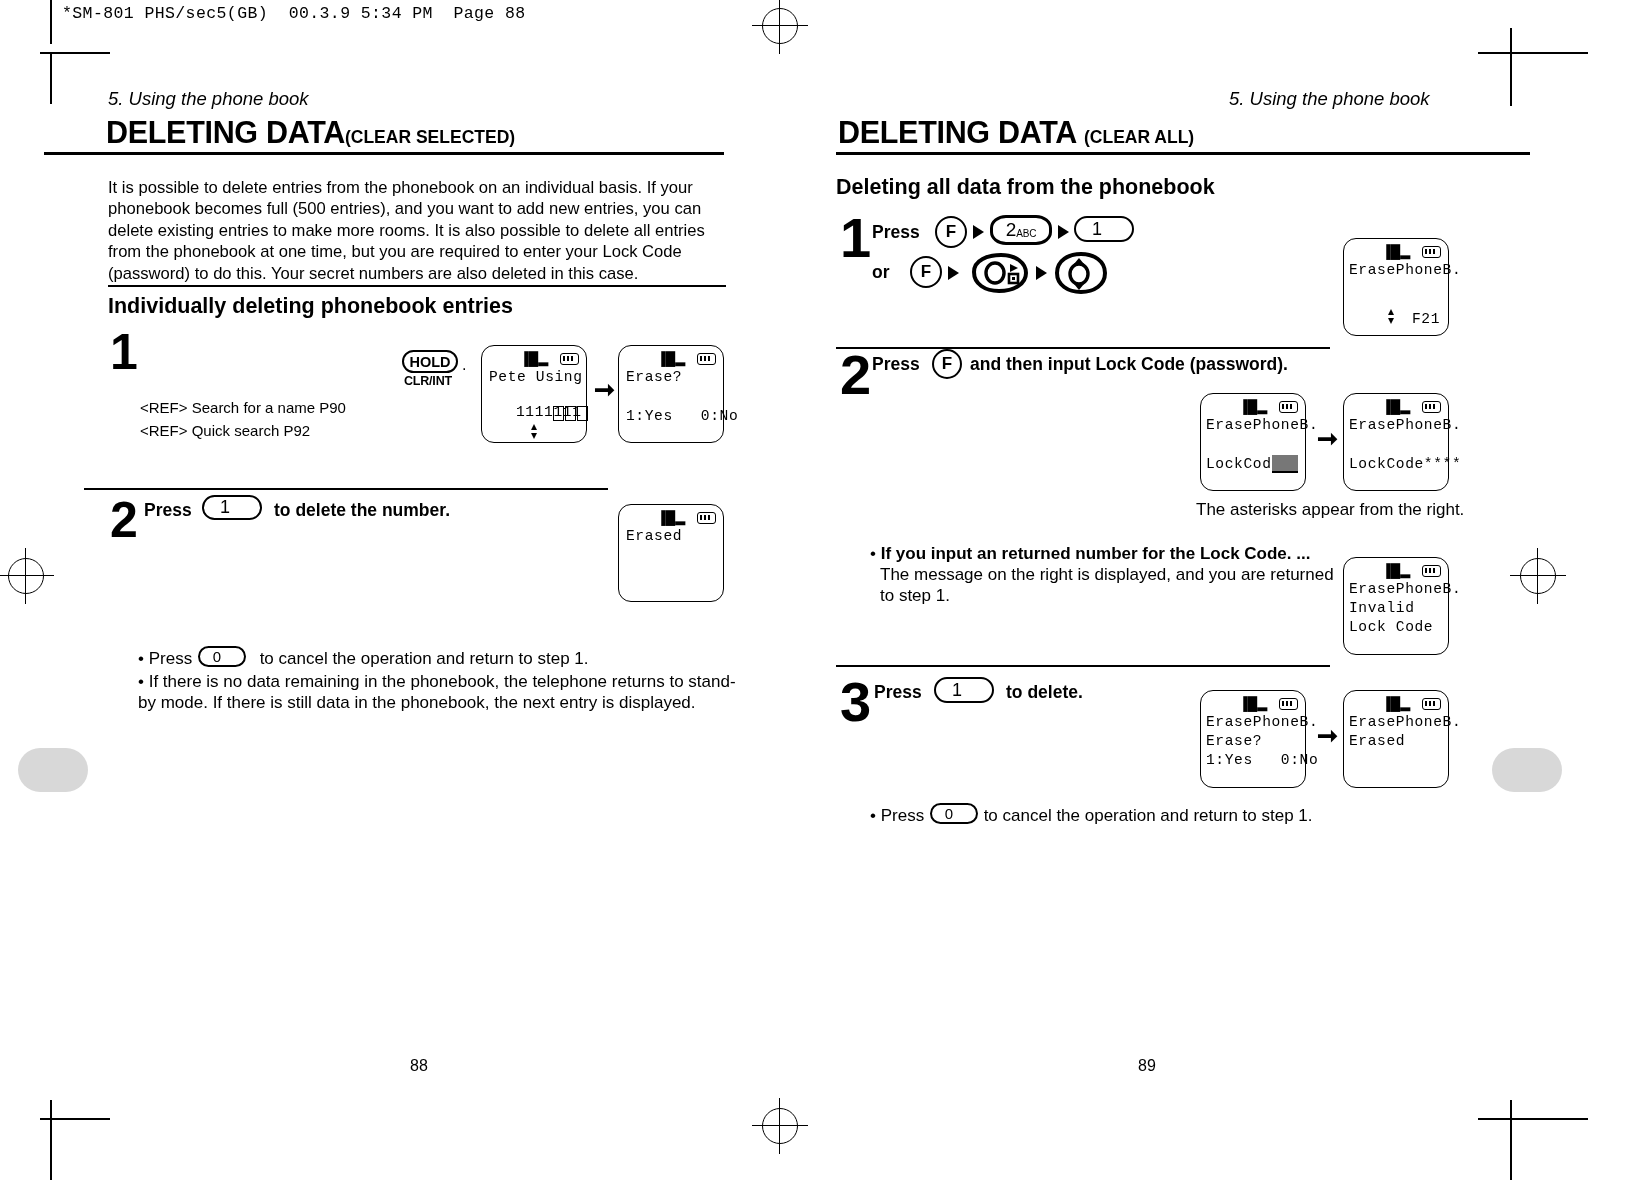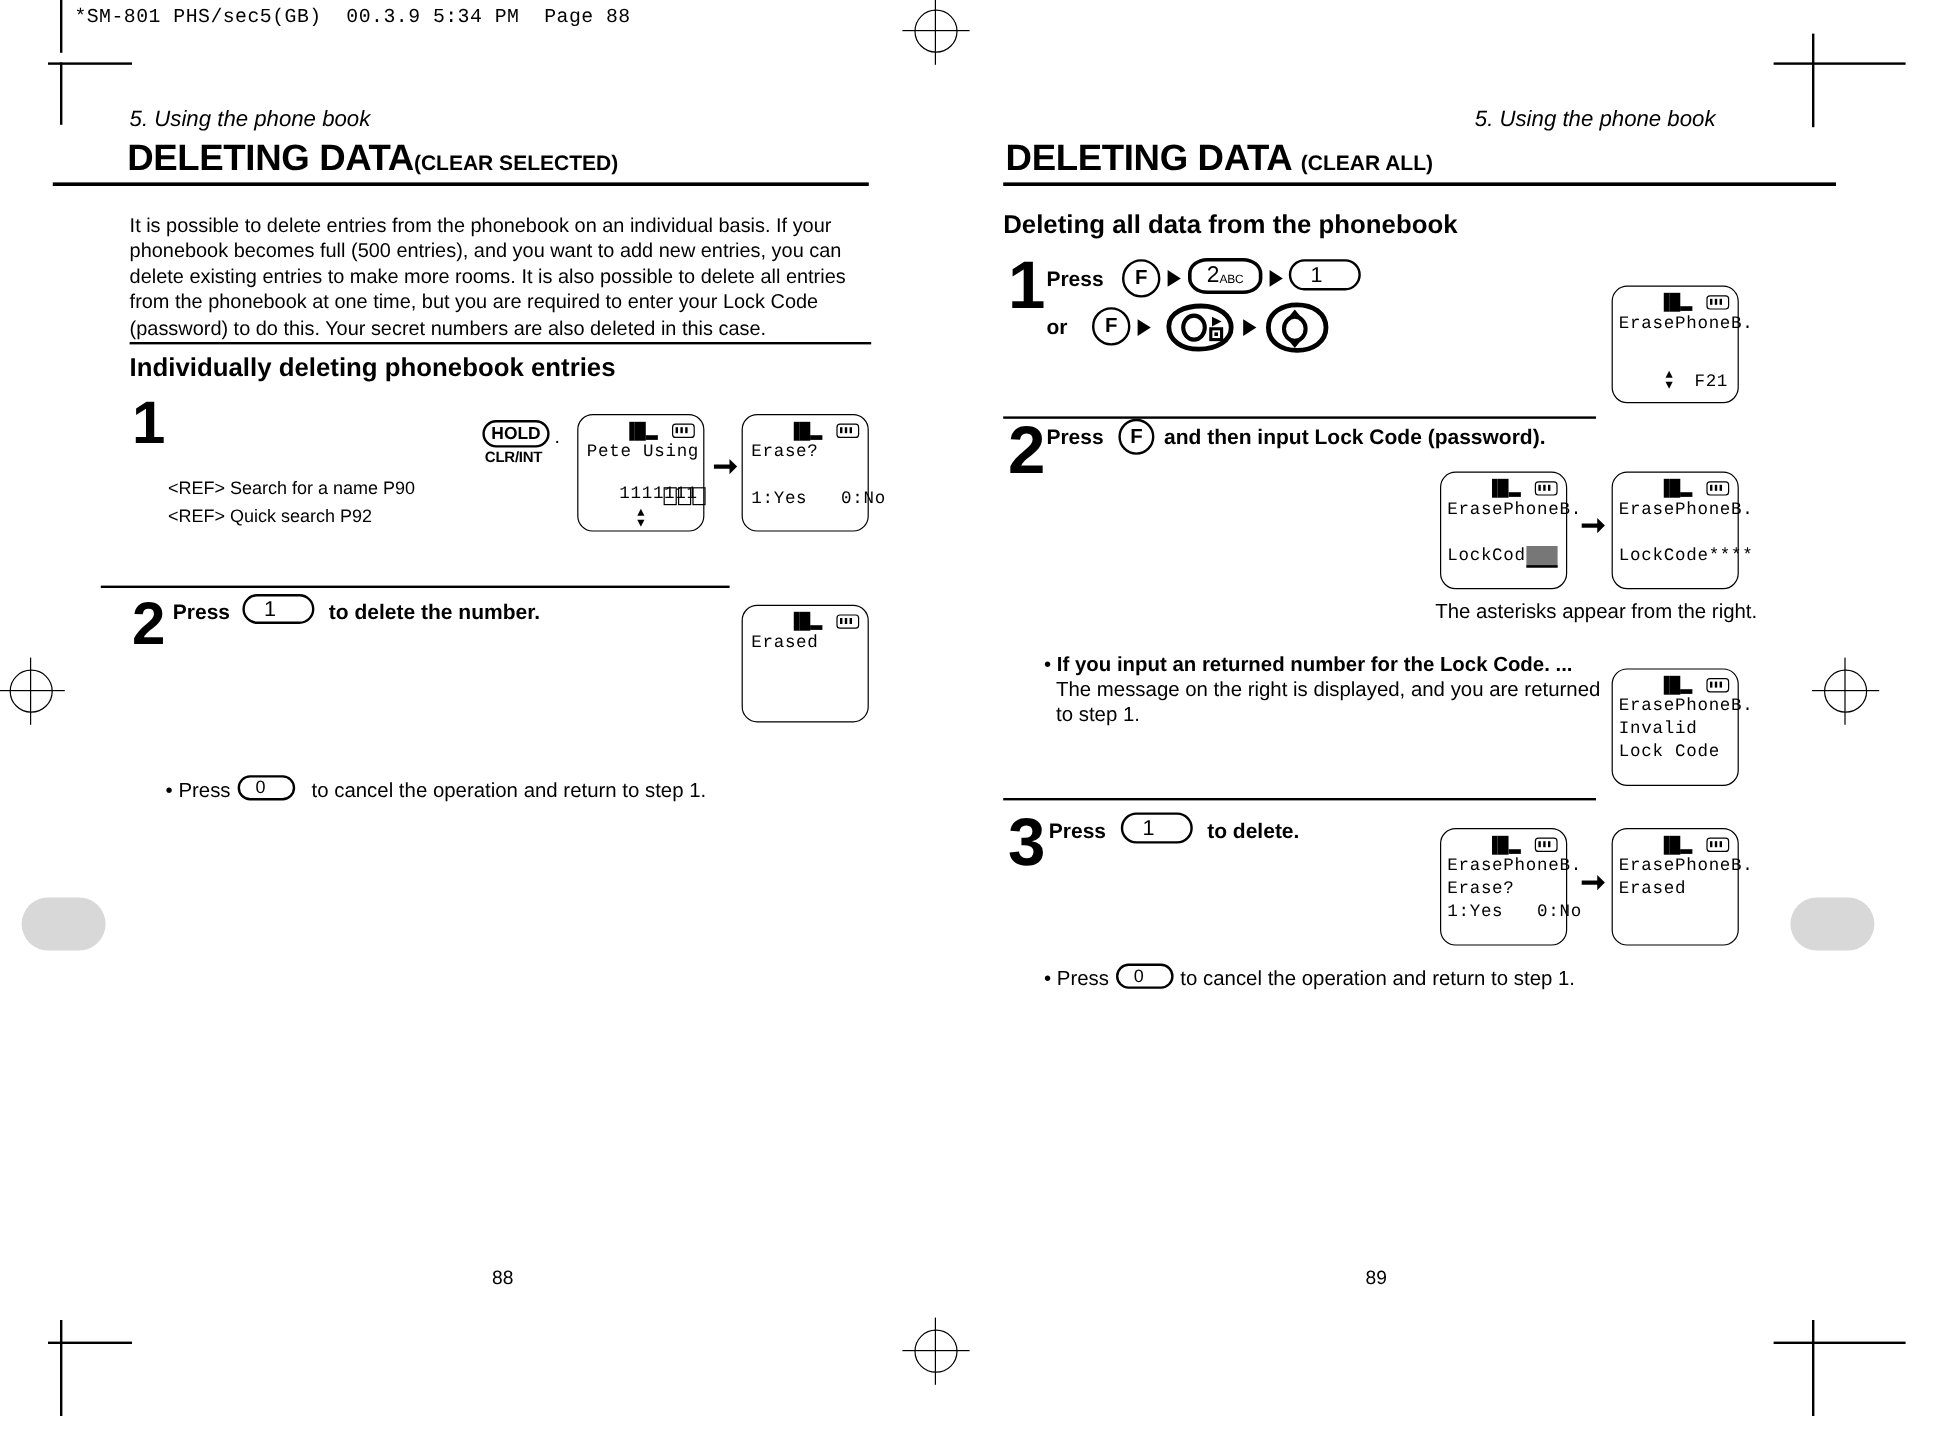--- a/index.html
+++ b/index.html
@@ -171,20 +171,23 @@
 
   <div class="note" style="left:76px;top:648px;width:600px;">
     • <span>Press</span>
     <span style="display:inline-block;width:58px;"></span>
     <span>to cancel the operation and return to step 1.</span>
   </div>
   <div class="keypill" style="left:136px;top:646px;width:48px;height:21px;font-size:15px;">
     <span class="lbl" style="left:-5px;">0</span>
   </div>
 
+  <div class="note" style="left:76px;top:671px;width:600px;">
+    • <span>If there is no data remaining in the phonebook, the telephone returns to stand-by mode. If there is still data in the phonebook, the next entry is displayed.</span>
+  </div>
 
   <div class="pagenum" style="left:348px;top:1057px;">88</div>
 </div>
 
 <div class="page pageR">
 
   <div class="runhead" style="left:399px;top:88px;">5. Using the phone book</div>
 
   <div class="bigtitle" style="left:8px;top:115px;">
     <span>DELETING DATA</span>

